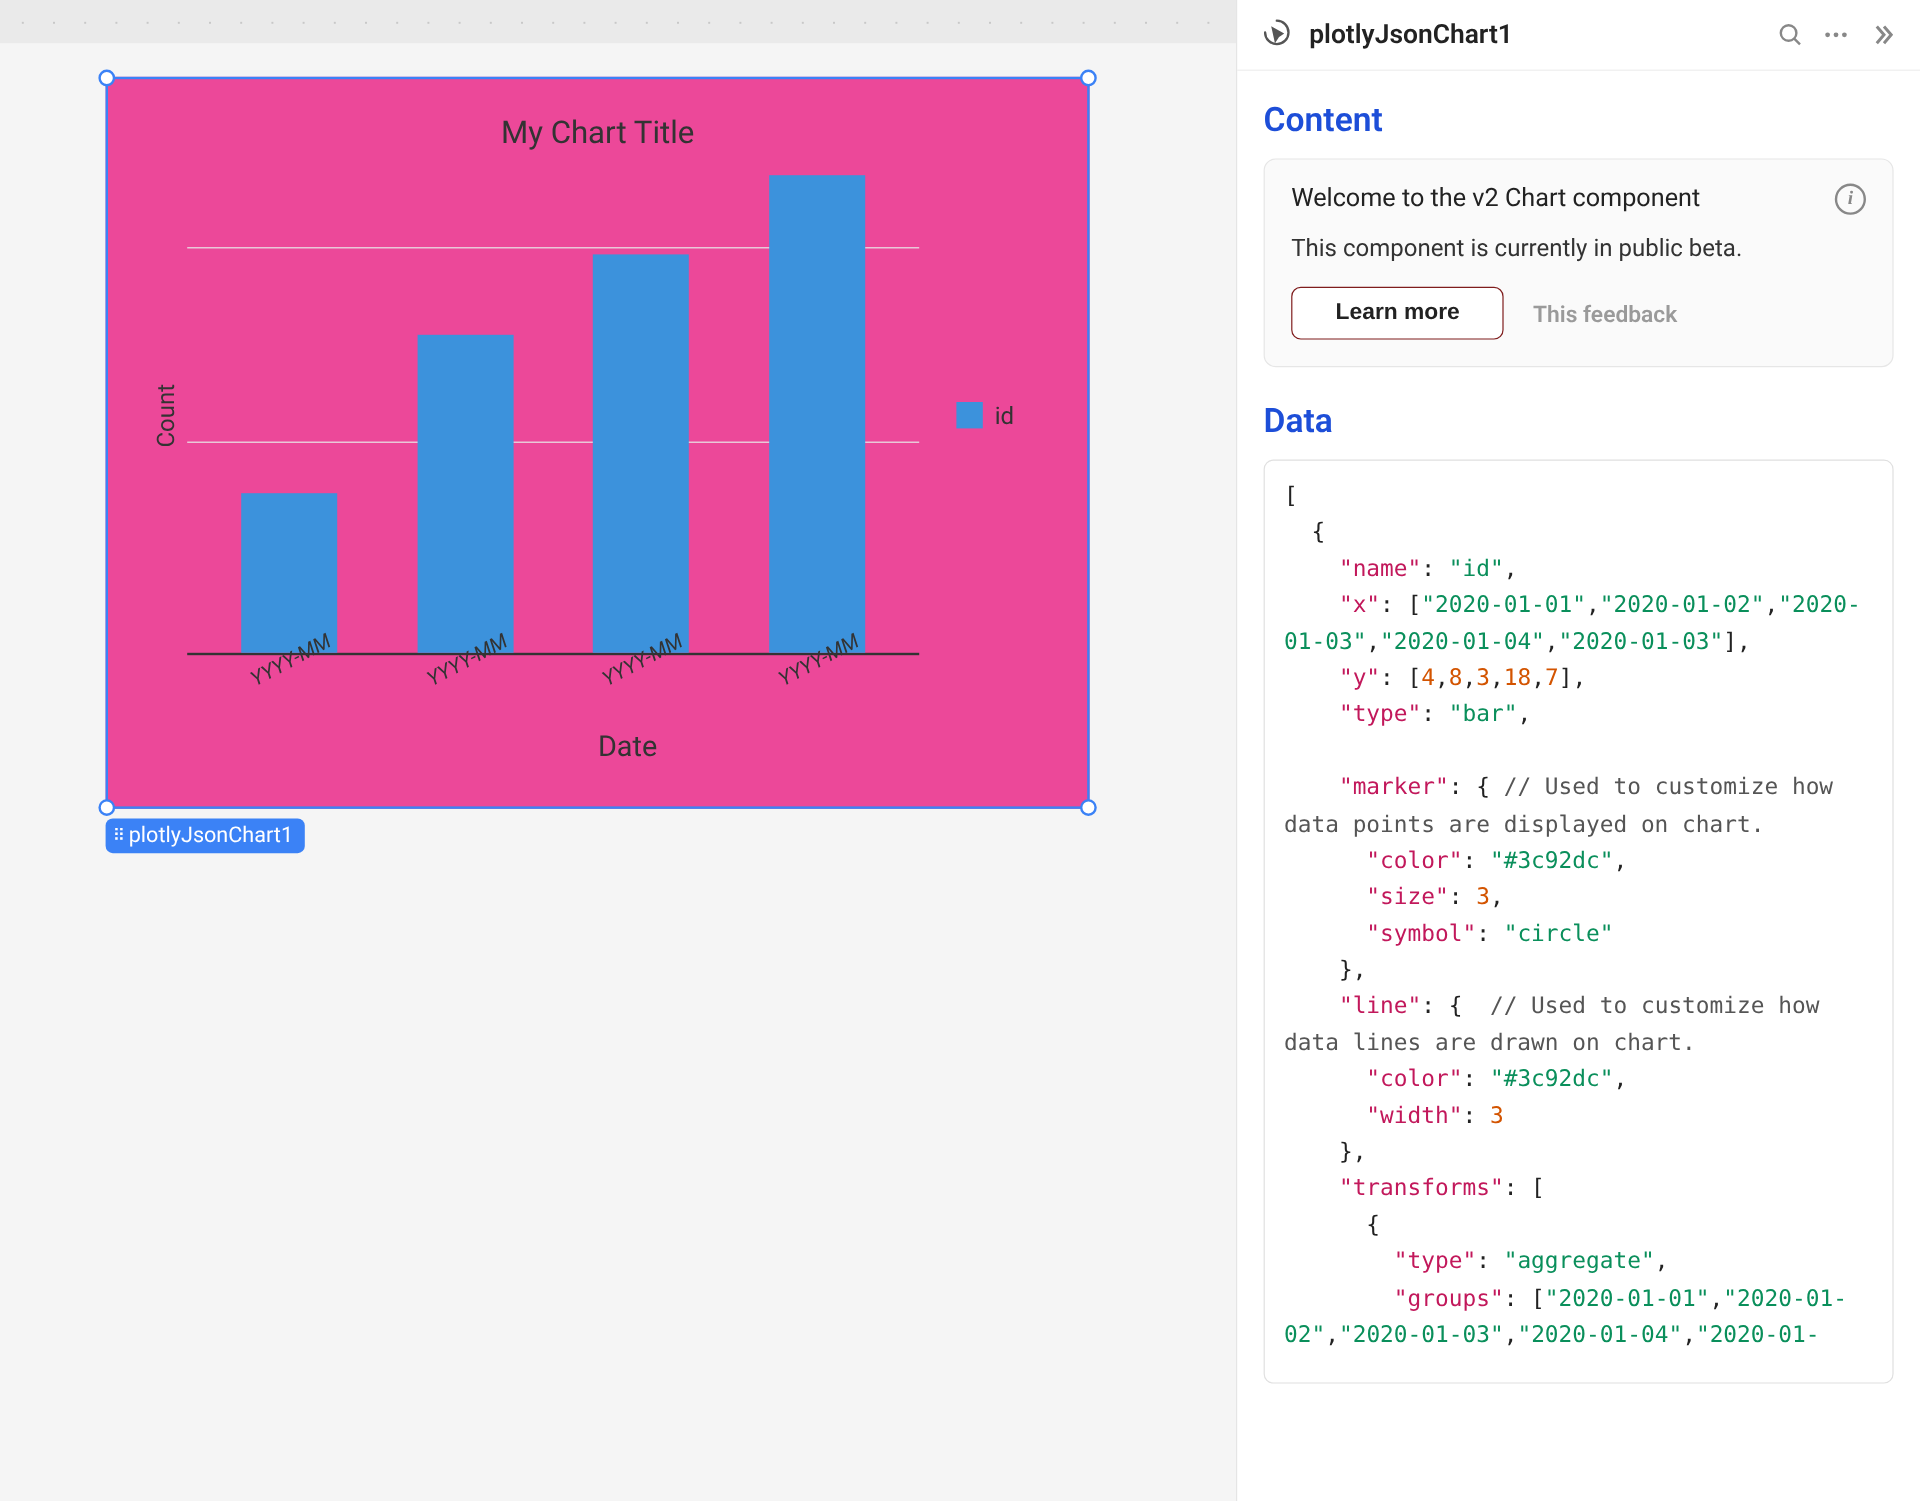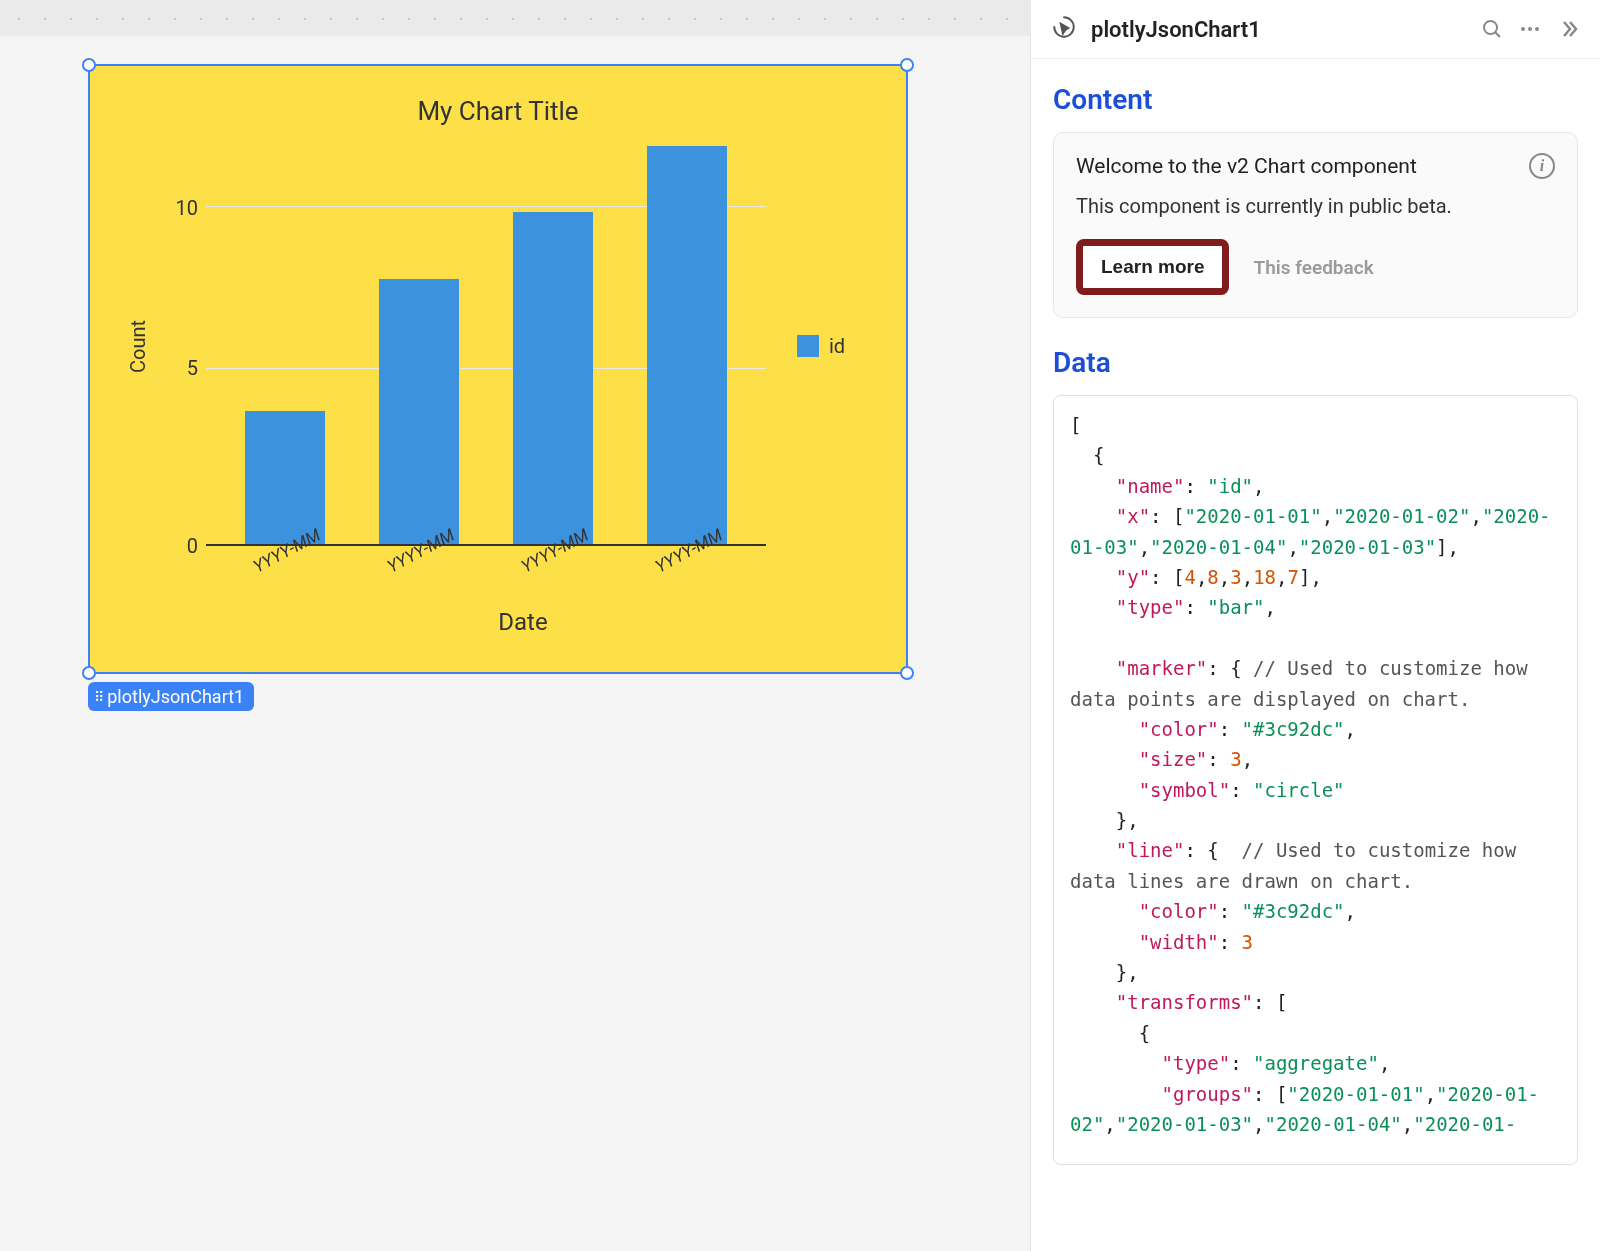--- a/index.html
+++ b/index.html
@@ -24,21 +24,21 @@
     background-image: radial-gradient(#c8c8c8 1.2px, transparent 1.2px);
     background-size: 26px 26px;
     background-position: 6px 6px;
   }
   .component-frame {
     position: absolute;
     left: 88px;
     top: 64px;
     width: 820px;
     height: 610px;
-    background: #fde047;
+    background: #ec4899;
     border: 2px solid #3b82f6;
   }
   .sel-handle {
     position: absolute;
     width: 14px; height: 14px;
     background: #fff;
     border: 2px solid #3b82f6;
     border-radius: 50%;
   }
   .sel-handle.tl { left: -8px; top: -8px; }
@@ -235,23 +235,23 @@
     line-height: 1.5;
     margin-bottom: 18px;
   }
   .notice-actions {
     display: flex;
     gap: 24px;
     align-items: center;
   }
   .btn {
     background: #fff;
-    border: 7px solid #7f1d1d;
+    border: 1px solid #7f1d1d;
     border-radius: 8px;
-    padding: 10px 18px;
+    padding: 10px 36px;
     font-size: 19px;
     font-weight: 600;
     color: #222;
     cursor: pointer;
   }
   .link-muted {
     font-size: 19px;
     font-weight: 600;
     color: #9a9a9a;
     cursor: pointer;
@@ -284,25 +284,20 @@
   <div class="component-frame">
     <div class="sel-handle tl"></div>
     <div class="sel-handle tr"></div>
     <div class="sel-handle bl"></div>
     <div class="sel-handle br"></div>
 
     <div class="chart-wrap">
       <div class="chart-title">My Chart Title</div>
       <div class="chart-body">
         <div class="ylabel">Count</div>
-        <div class="yaxis">
-          <span style="position:absolute;right:8px;top:50px">10</span>
-          <span style="position:absolute;right:8px;top:210px">5</span>
-          <span style="position:absolute;right:8px;bottom:-12px">0</span>
-        </div>
         <div class="plot">
           <div class="gridline" style="top:60px"></div>
           <div class="gridline" style="top:222px"></div>
           <div class="bars">
             <div class="bar" style="height:33.3%"></div>
             <div class="bar" style="height:66.7%"></div>
             <div class="bar" style="height:83.3%"></div>
             <div class="bar" style="height:100%"></div>
           </div>
           <div class="xticks">

